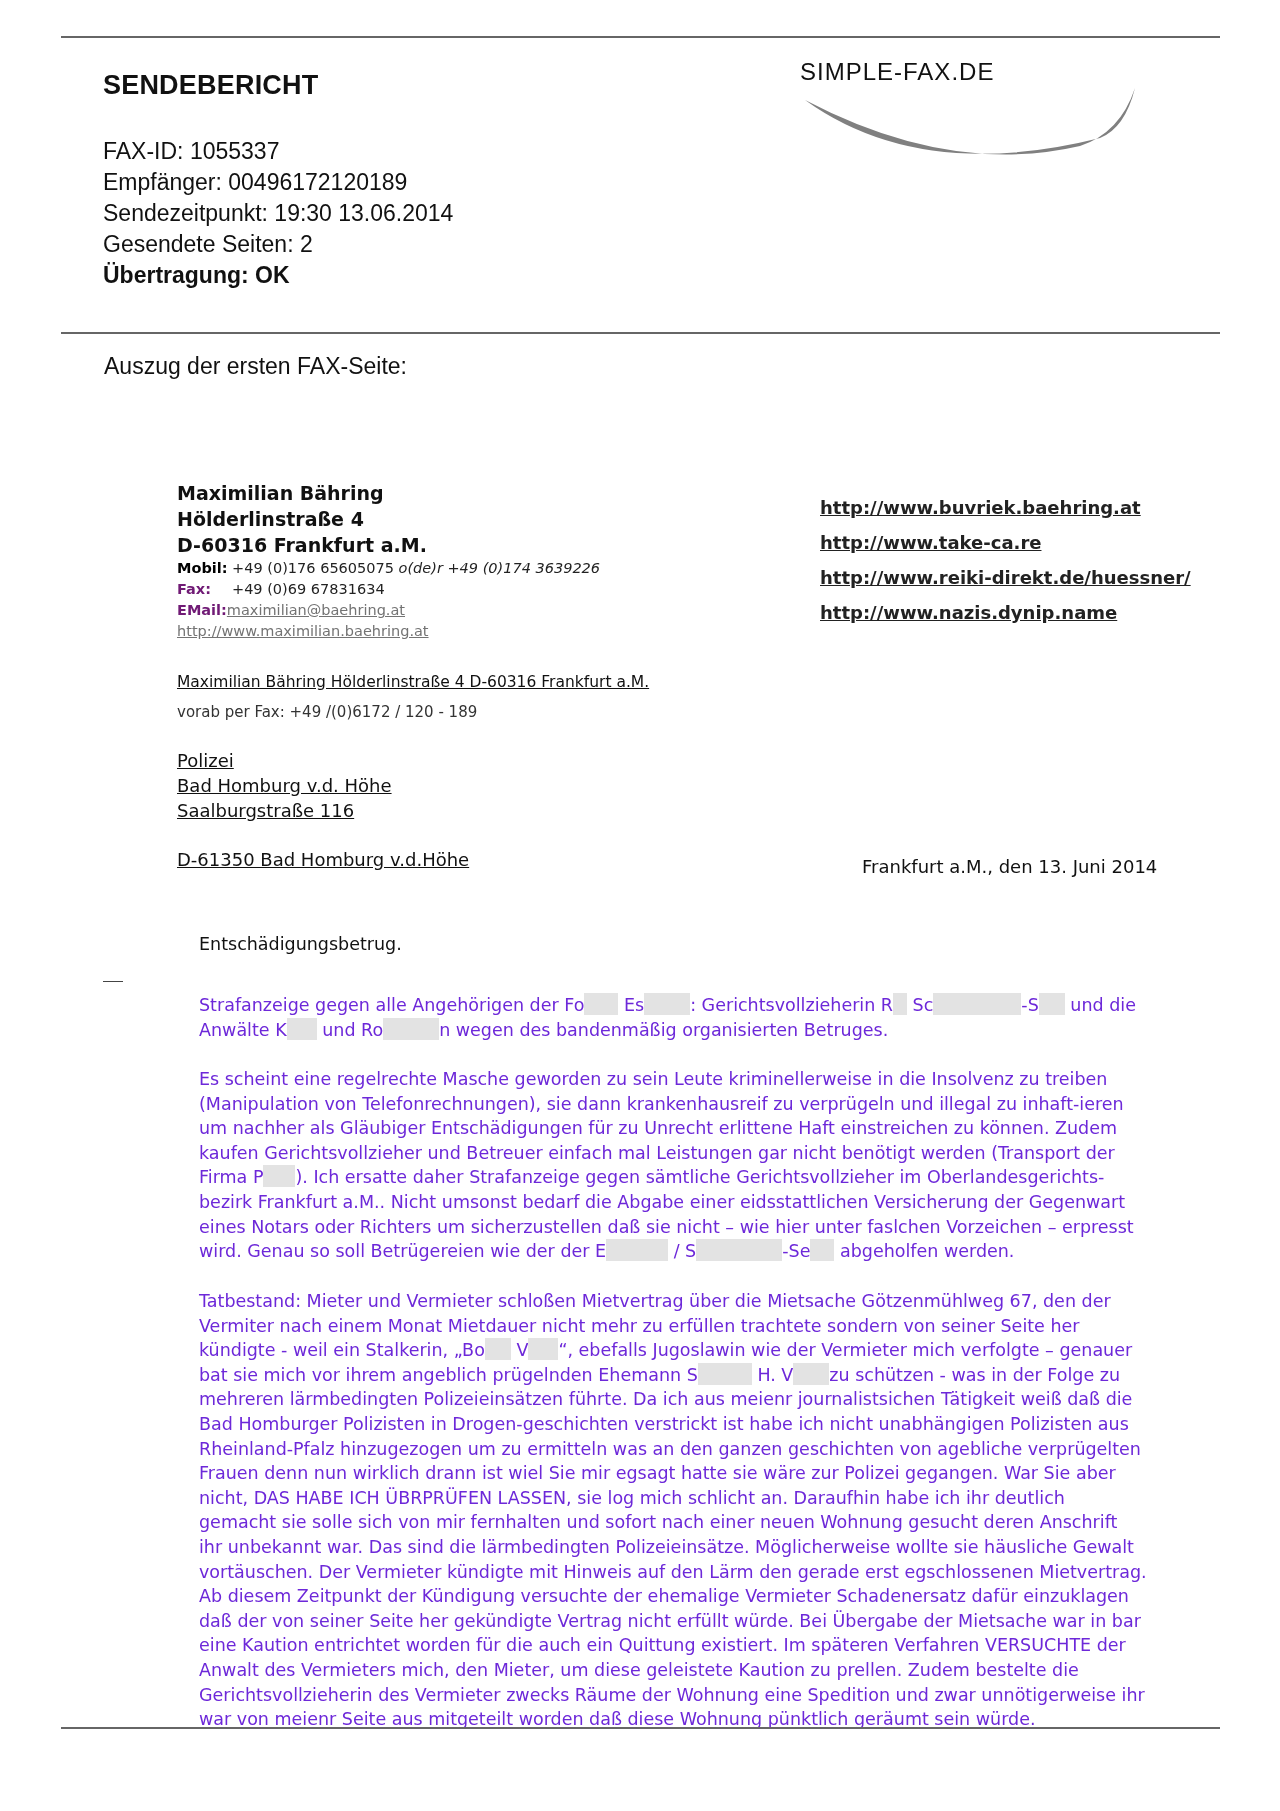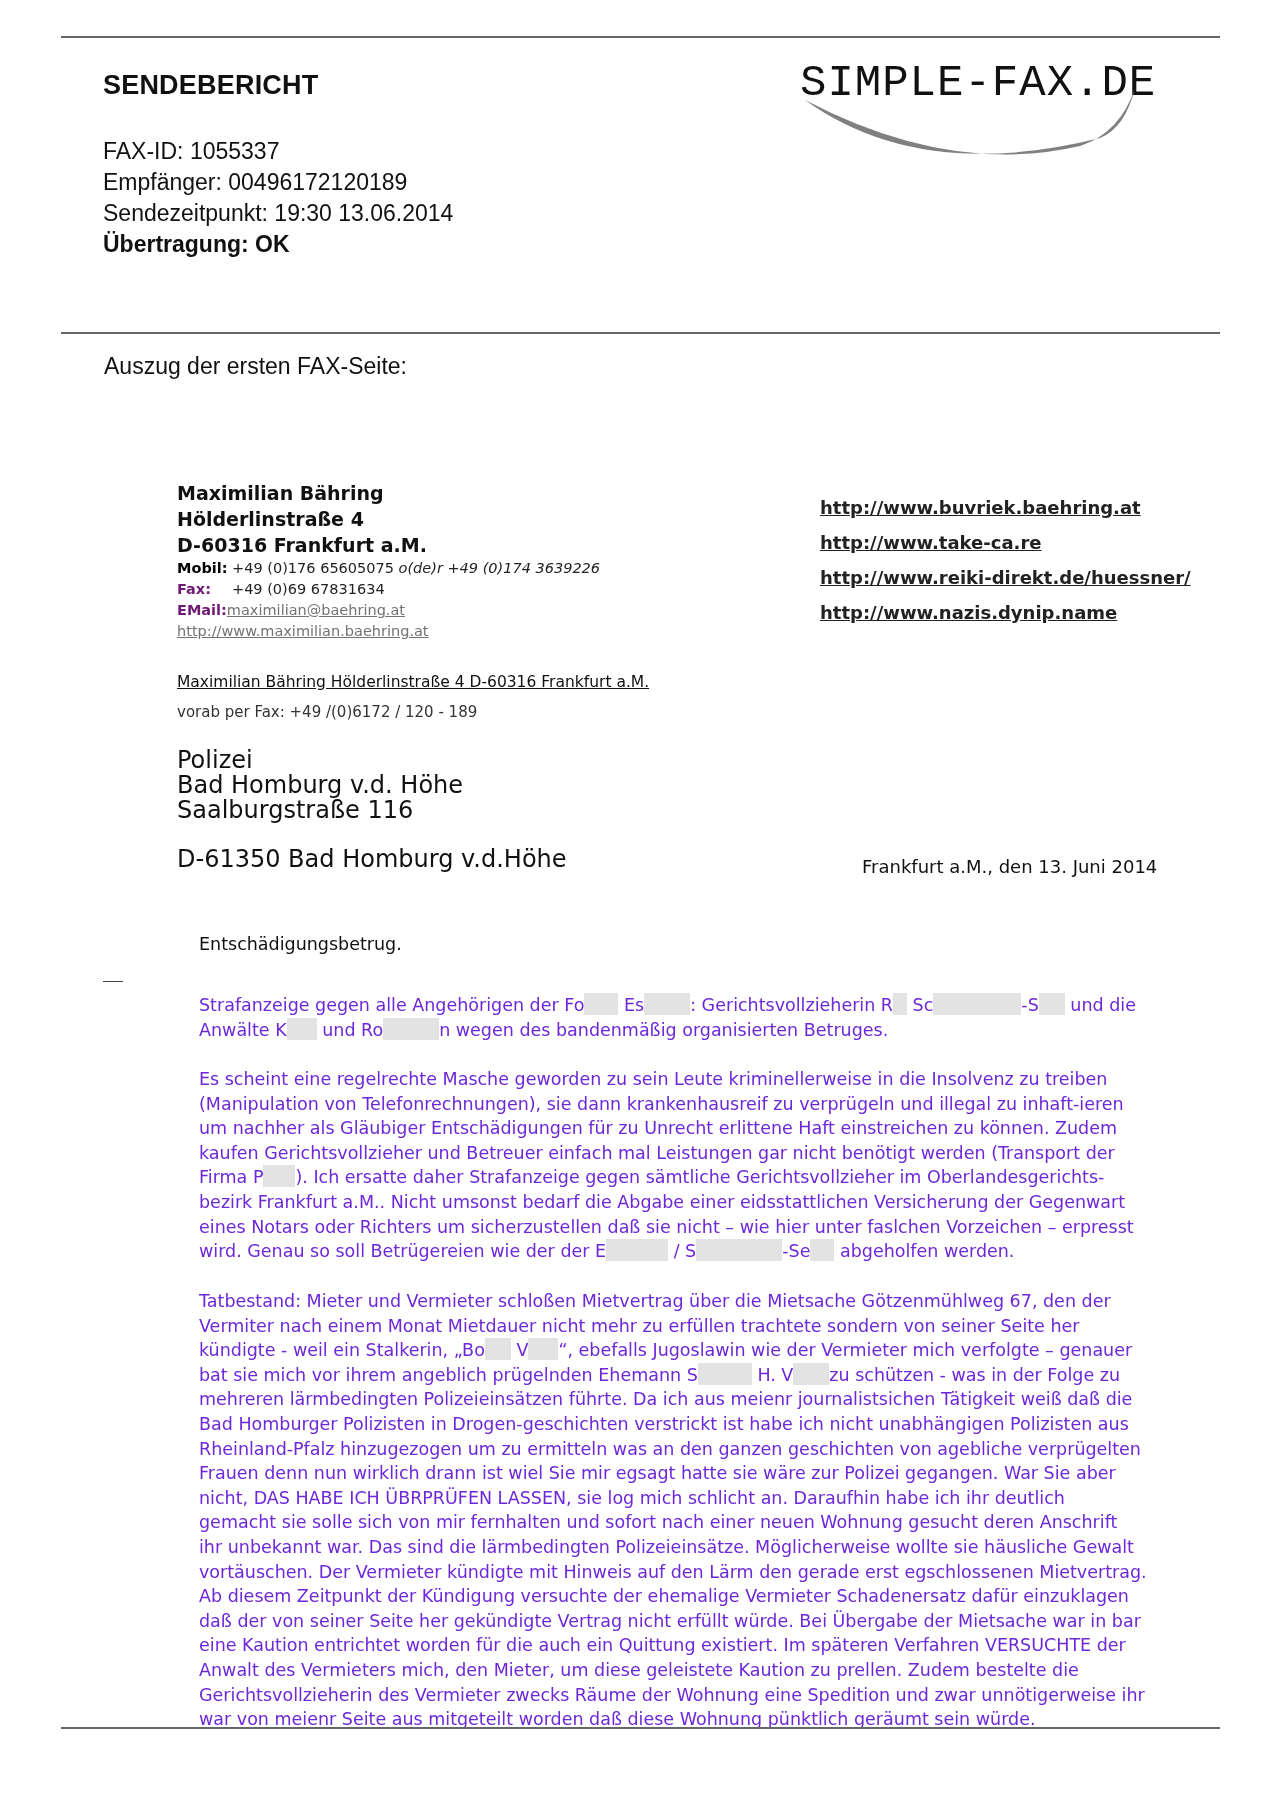--- a/index.html
+++ b/index.html
@@ -9,41 +9,41 @@
   #hr-top { top: 36px; }
   #hr-mid { top: 332px; }
   #hr-bottom { top: 1727px; }
 
   .report-title { position: absolute; left: 103px; top: 70px; font-size: 27px; font-weight: bold; letter-spacing: 0.2px; }
   .report-meta { position: absolute; left: 103px; top: 136px; font-size: 23px; line-height: 31px; }
   .report-meta .line { display: block; white-space: nowrap; }
   .report-meta .status { font-weight: bold; }
 
   .logo { position: absolute; left: 800px; top: 58px; width: 400px; height: 100px; }
-  .logo-text { position: absolute; left: 0; top: 0; font-family: Liberation Mono, monospace;
-               font-size: 44px; letter-spacing: 1px; color: #111; font-weight: normal; white-space: nowrap; }
+  .logo-text { position: absolute; left: 0; top: 0; font-family: Liberation Sans, sans-serif;
+               font-size: 24px; letter-spacing: 1px; color: #111; font-weight: normal; white-space: nowrap; }
 
   .excerpt-label { position: absolute; left: 104px; top: 353px; font-size: 23px; }
 
   .fax { font-family: "DejaVu Sans", sans-serif; }
   .sender { position: absolute; left: 177px; top: 480px; }
   .sender .name-line { font-size: 19px; font-weight: bold; line-height: 26px; white-space: nowrap; }
   .sender .contact { font-size: 14.5px; line-height: 21px; white-space: nowrap; color: #222; }
   .sender .contact b { color: #000; }
   .sender .contact .lbl { display: inline-block; width: 55px; font-weight: bold; color: #701a75; }
   .sender .contact .lbl.auto { width: auto; }
   .sender a { color: #737373; text-decoration: underline; }
 
   .links { position: absolute; left: 820px; top: 490px; }
   .links a { display: block; font-size: 18px; font-weight: bold; line-height: 35px; color: #222; text-decoration: underline; white-space: nowrap; }
 
   .return-addr { position: absolute; left: 177px; top: 673px; font-size: 15.5px; text-decoration: underline; white-space: nowrap; }
   .vorab { position: absolute; left: 177px; top: 703px; font-size: 15px; color: #333; white-space: nowrap; }
 
-  .recipient { position: absolute; left: 177px; top: 748px; font-size: 24px; line-height: 25px; }
+  .recipient { position: absolute; left: 177px; top: 748px; font-size: 18px; line-height: 25px; text-decoration: underline; }
   .recipient .gap { height: 24px; }
 
   .date { position: absolute; left: 838px; top: 856px; font-size: 18px; white-space: nowrap; margin-left: 24px; }
 
   .subject { position: absolute; left: 199px; top: 934px; font-size: 17.5px; }
   .margin-mark { position: absolute; left: 103px; top: 981px; width: 20px; border-top: 1.5px solid #444; }
 
   .body { position: absolute; left: 199px; width: 955px; font-size: 17.5px; line-height: 24.6px; color: #6d28d9; margin-top: 8px; }
   .body .ln { display: block; white-space: nowrap; }
   #p1 { top: 985px; }
@@ -63,20 +63,21 @@
   <span class="logo-text">SIMPLE-FAX.DE</span>
   <svg width="400" height="100" style="position:absolute;left:0;top:0">
     <path d="M 5 42 Q 120 125 300 80 Q 325 70 335 30 Q 320 75 280 88 Q 150 118 5 42 Z" fill="#808080"></path>
   </svg>
 </div>
 
 <div class="report-meta">
   <span class="line">FAX-ID: 1055337</span>
   <span class="line">Empfänger: 00496172120189</span>
   <span class="line">Sendezeitpunkt: 19:30 13.06.2014</span>
+  <span class="line">Gesendete Seiten: 2</span>
   <span class="line status">Übertragung: OK</span>
 </div>
 
 <div class="hr" id="hr-mid"></div>
 
 <div class="excerpt-label">Auszug der ersten FAX-Seite:</div>
 
 <div class="fax sender">
   <div class="name-line">Maximilian Bähring</div>
   <div class="name-line">Hölderlinstraße 4</div>

